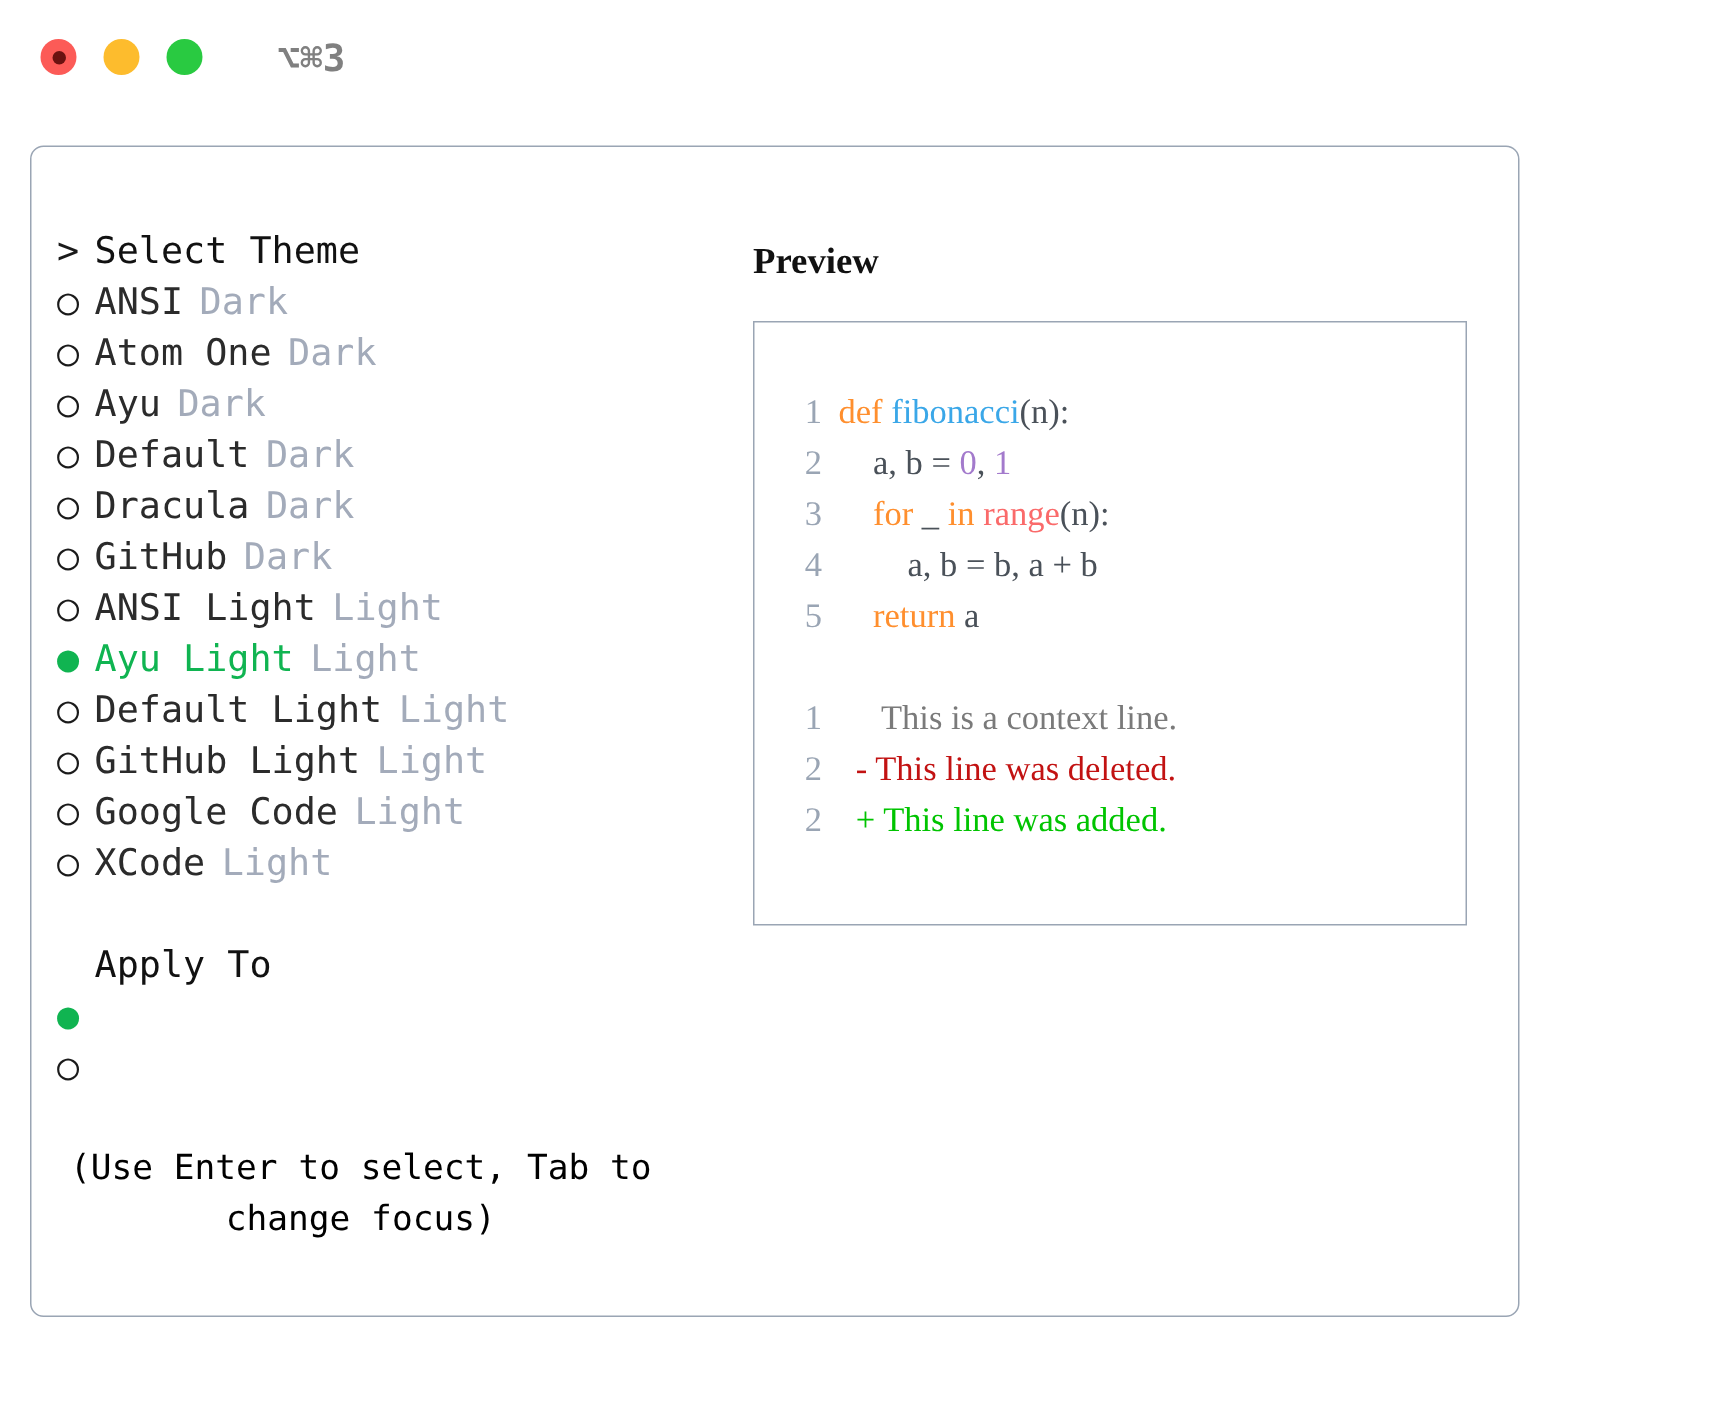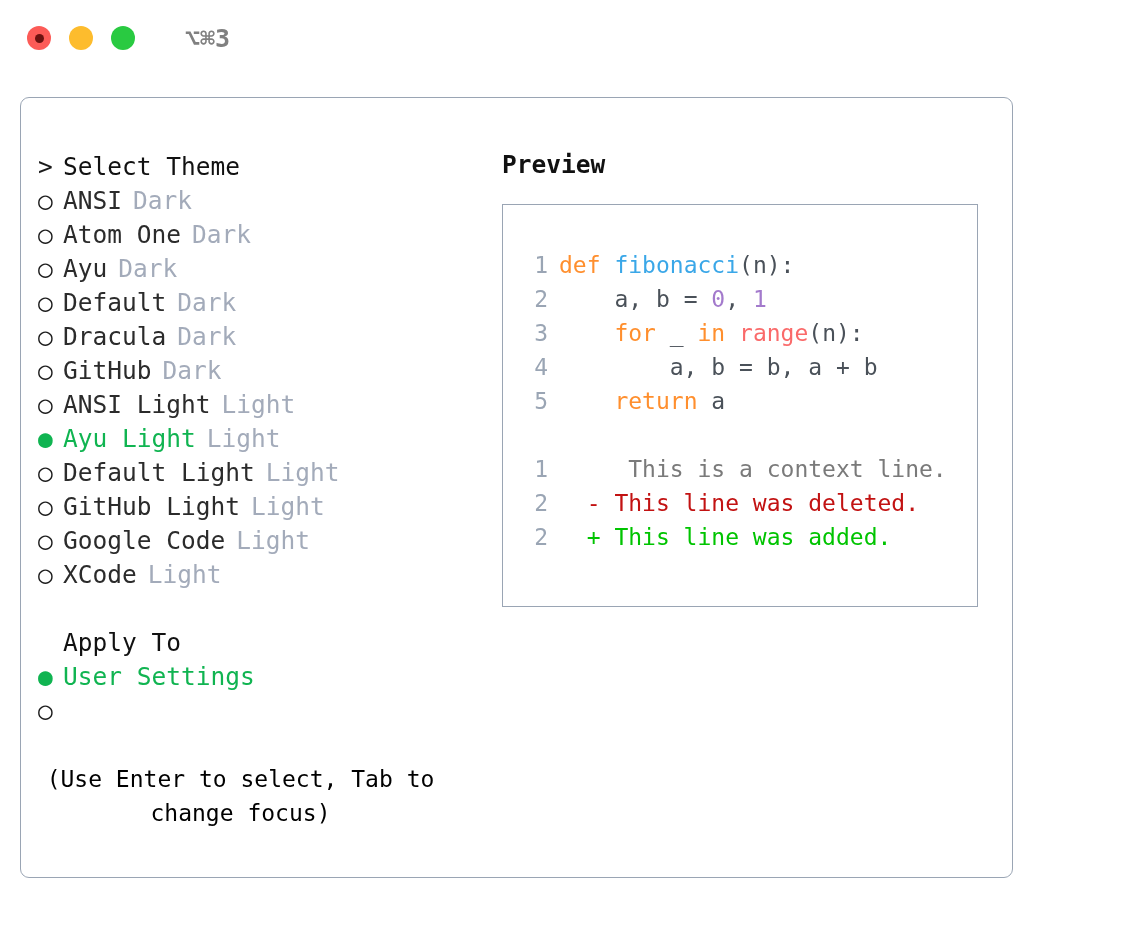--- a/index.html
+++ b/index.html
@@ -132,22 +132,23 @@
     color: #000000;
     width: 405px;
     white-space: normal;
     text-align: center;
   }
 
   
   .right-col {
     position: absolute;
     left: 481px;
-    top: 50px;
+    top: 60px;
     width: 495px;
+    font-family: Liberation Serif, serif;
   }
   .preview-title {
     font-size: 24.5px;
     line-height: 34px;
     font-weight: bold;
     color: #111111;
   }
   .preview-box {
     margin-top: 22px;
     width: 476px;
@@ -225,21 +226,21 @@
           </div>
 
         <div class="section-gap"></div>
 
         <div class="row">
           <span class="marker"> </span>
           <span class="label-head">Apply To</span>
         </div>
 
         <div id="apply-list">
-            <div class="row"><span class="marker marker-sel">●</span><span class="label-sel">User Settings</span></div>
+            <div class="row"><span class="marker marker-sel">●</span></div>
             <div class="row"><span class="marker">○</span></div>
           </div>
 
         <div class="hint">(Use Enter to select, Tab to change focus)</div>
       </div>
 
       <div class="right-col">
         <div class="preview-title">Preview</div>
         <div class="preview-box">
           <div id="code-block">

